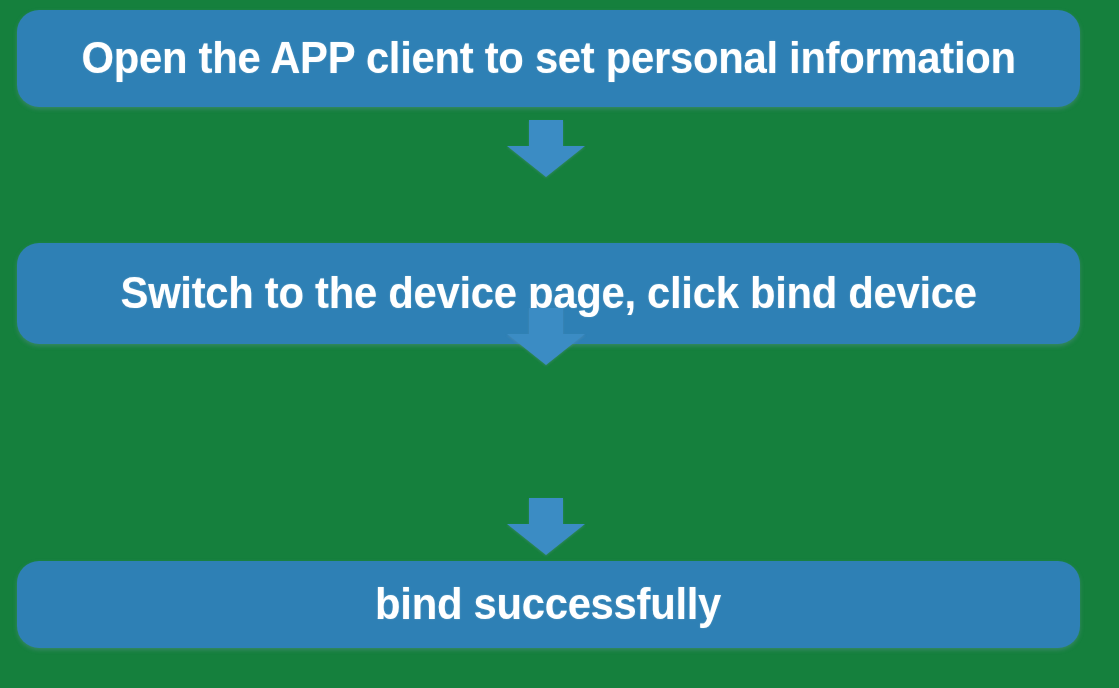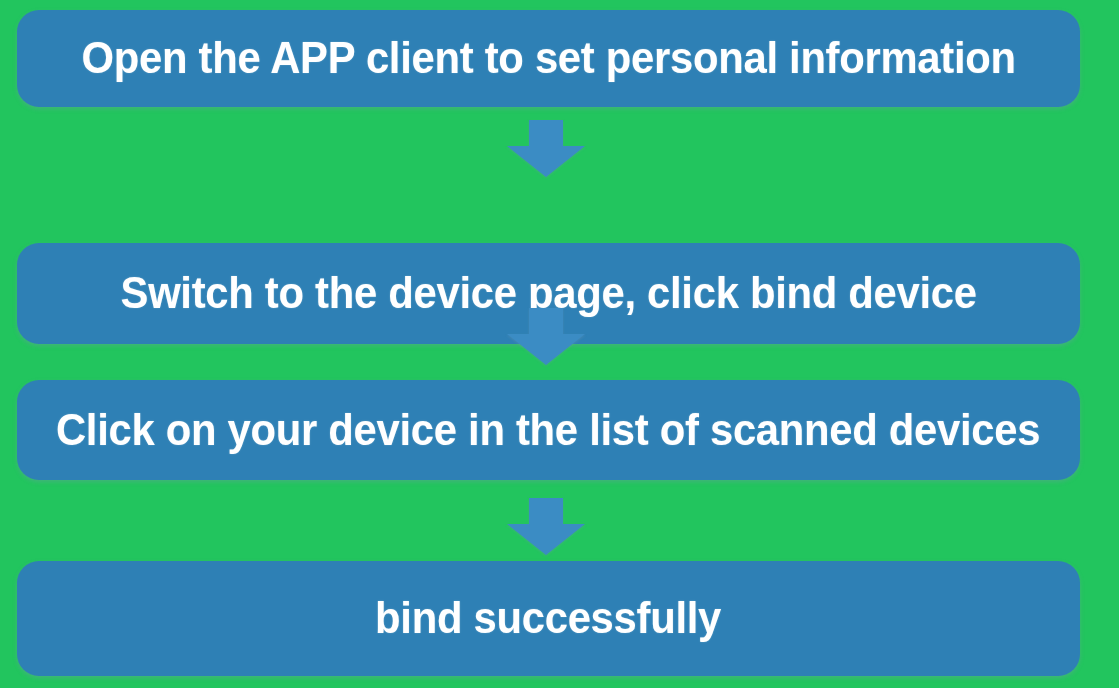--- a/index.html
+++ b/index.html
@@ -8,21 +8,21 @@
     padding: 0;
     background: #ffffff;
   }
   body {
     font-family: "Liberation Sans", sans-serif;
   }
   #flowchart-canvas {
     position: relative;
     width: 1119px;
     height: 688px;
-    background: #22c55e;
+    background: #15803d;
     overflow: hidden;
   }
   .flow-step {
     position: absolute;
     left: 17px;
     width: 1063px;
     box-sizing: border-box;
     background: #2e80b5;
     border-radius: 22px;
     display: flex;
@@ -39,21 +39,21 @@
     letter-spacing: -0.3px;
     text-align: center;
     white-space: nowrap;
     transform: scaleX(0.95);
     transform-origin: center center;
     text-shadow: 0 0 2px rgba(255,255,255,0.28);
   }
   .flow-step.step-1 { top: 10px;  height: 97px; }
   .flow-step.step-2 { top: 196px; height: 101px; margin-top: 47px; }
   .flow-step.step-3 { top: 380px; height: 100px; }
-  .flow-step.step-4 { top: 561px; height: 115px; }
+  .flow-step.step-4 { top: 561px; height: 87px; }
 
   .flow-arrow {
     position: absolute;
     left: 506px;
     width: 80px;
     height: 58px;
   }
   .flow-arrow svg {
     display: block;
     width: 100%;
@@ -82,23 +82,20 @@
   <div class="flow-step step-2">
     <span class="flow-step-label">Switch to the device page, click bind device</span>
   </div>
 
   <div class="flow-arrow arrow-2">
     <svg viewBox="0 0 80 58" xmlns="http://www.w3.org/2000/svg" aria-hidden="true">
       <polygon points="23,0 57,0 57,26 79,26 40,57 1,26 23,26" fill="#3b8cc4"></polygon>
     </svg>
   </div>
 
-  <div class="flow-step step-3">
-    <span class="flow-step-label">Click on your device in the list of scanned devices</span>
-  </div>
 
   <div class="flow-arrow arrow-3">
     <svg viewBox="0 0 80 58" xmlns="http://www.w3.org/2000/svg" aria-hidden="true">
       <polygon points="23,0 57,0 57,26 79,26 40,57 1,26 23,26" fill="#3b8cc4"></polygon>
     </svg>
   </div>
 
   <div class="flow-step step-4">
     <span class="flow-step-label">bind successfully</span>
   </div>

